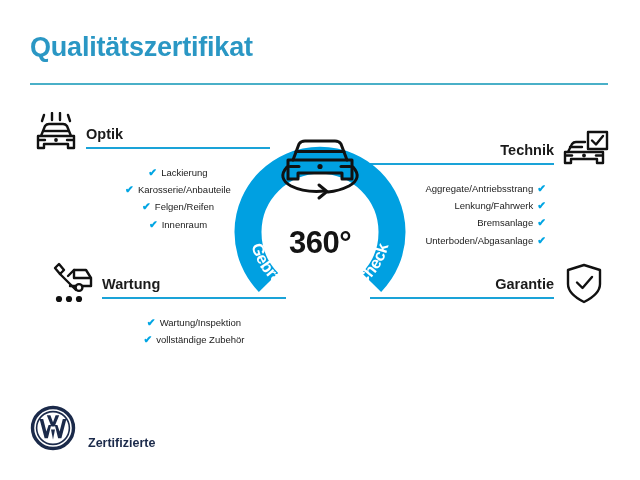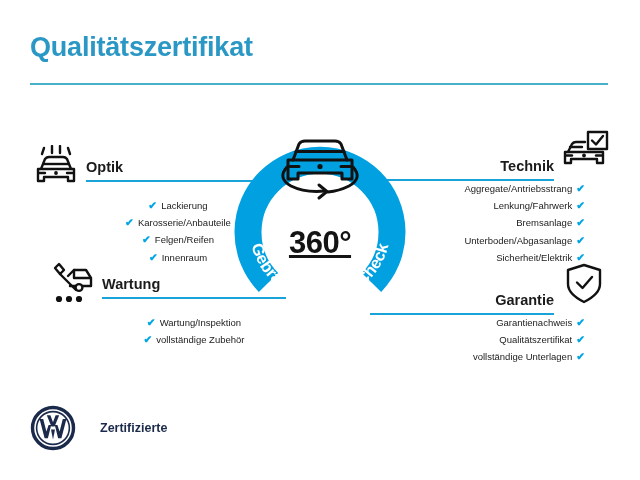--- a/index.html
+++ b/index.html
@@ -38,21 +38,21 @@
     top: 83px;
     width: 578px;
     height: 2px;
     background: #4ab0c8;
   }
 
   
   .section {
     position: absolute;
   }
-  .sec-optik   { left: 30px;  top: 145px; width: 240px; }
+  .sec-optik   { left: 30px;  top: 112px; width: 240px; }
   .sec-wartung { left: 46px;  top: 262px; width: 240px; }
   .sec-technik { left: 370px; top: 128px; width: 240px; }
   .sec-garantie{ left: 370px; top: 262px; width: 240px; }
 
   .sec-head {
     position: relative;
     height: 46px;
   }
   .sec-icon {
     position: absolute;
@@ -65,21 +65,21 @@
 
   .sec-title-wrap {
     position: absolute;
     top: 14px;
     height: 30px;
   }
   .sec-optik .sec-title-wrap, .sec-wartung .sec-title-wrap {
     left: 56px; right: 0; text-align: left;
   }
   .sec-technik .sec-title-wrap, .sec-garantie .sec-title-wrap {
-    left: 0; right: 56px; text-align: right; margin-top: 16px;
+    left: 0; right: 56px; text-align: right;
   }
   .sec-title {
     font-size: 14.5px;
     font-weight: bold;
     color: #1b1b1b;
     line-height: 17px;
     white-space: nowrap;
   }
   .sec-rule {
     margin-top: 4px;
@@ -98,21 +98,21 @@
     font-size: 9.5px;
     color: #1b1b1b;
     line-height: 16.2px;
     white-space: nowrap;
   }
   .sec-optik .checklist, .sec-wartung .checklist {
     margin-left: 56px;
     text-align: center;
   }
   .sec-technik .checklist, .sec-garantie .checklist {
-    margin-right: 25px;
+    margin-right: 64px;
     text-align: right;
   }
   .chk {
     color: #00a5e3;
     font-size: 10.5px;
     font-weight: bold;
   }
   .sec-optik .chk, .sec-wartung .chk { margin-right: 4px; }
   .sec-technik .chk, .sec-garantie .chk { margin-left: 4px; }
 
@@ -128,31 +128,30 @@
   .badge-deg {
     position: absolute;
     left: 0;
     right: 0;
     top: 103px;
     text-align: center;
     font-size: 31px;
     font-weight: bold;
     color: #141414;
     letter-spacing: -0.5px;
-    text-decoration: underline;
   }
 
   
   .vw-footer {
     position: absolute;
     left: 30px;
     top: 405px;
     display: flex;
-    align-items: center;
-    gap: 24px;
+    align-items: flex-end;
+    gap: 12px;
   }
   .vw-mark { width: 46px; height: 46px; }
   .vw-text {
     font-size: 12.5px;
     font-weight: bold;
     color: #1b2a4a;
     line-height: 16px;
     white-space: nowrap;
   }
 </style>
@@ -249,44 +248,38 @@
       <div class="sec-title-wrap">
         <div class="sec-title">Technik</div>
         <div class="sec-rule"></div>
       </div>
     </div>
     <ul class="checklist">
       <li><span>Aggregate/Antriebsstrang</span><span class="chk">✔</span></li>
       <li><span>Lenkung/Fahrwerk</span><span class="chk">✔</span></li>
       <li><span>Bremsanlage</span><span class="chk">✔</span></li>
       <li><span>Unterboden/Abgasanlage</span><span class="chk">✔</span></li>
-      <li><span>Sicherheit/Elektrik</span><span class="chk">✔</span></li>
     </ul>
   </div>
 
   <div class="section sec-garantie">
     <div class="sec-head">
       <div class="sec-icon">
         <svg viewBox="0 0 52 44" width="52" height="44">
           <g stroke="#111" stroke-width="2.4" fill="none" stroke-linejoin="round" stroke-linecap="round">
             <path d="M26 3 L42 8 L42 22 Q42 32 26 40 Q10 32 10 22 L10 8 Z"></path>
             <path d="M19 20.5 L24.5 26 L34 15"></path>
           </g>
         </svg>
       </div>
       <div class="sec-title-wrap">
         <div class="sec-title">Garantie</div>
         <div class="sec-rule"></div>
       </div>
     </div>
-    <ul class="checklist">
-      <li><span>Garantienachweis</span><span class="chk">✔</span></li>
-      <li><span>Qualitätszertifikat</span><span class="chk">✔</span></li>
-      <li><span>vollständige Unterlagen</span><span class="chk">✔</span></li>
-    </ul>
   </div>
 
   <div class="badge">
     <svg viewBox="0 0 174 196" width="174" height="196">
       <defs>
         <path id="arcpath" d="M 17 108 A 70 70 0 1 0 157 108" fill="none"></path>
       </defs>
 
       <path d="M 35.5 55.5 A 72 72 0 1 0 138.5 55.5" fill="none" stroke="#00a0e1" stroke-width="27" stroke-linecap="butt" transform="rotate(180 87 108)"></path>
 

